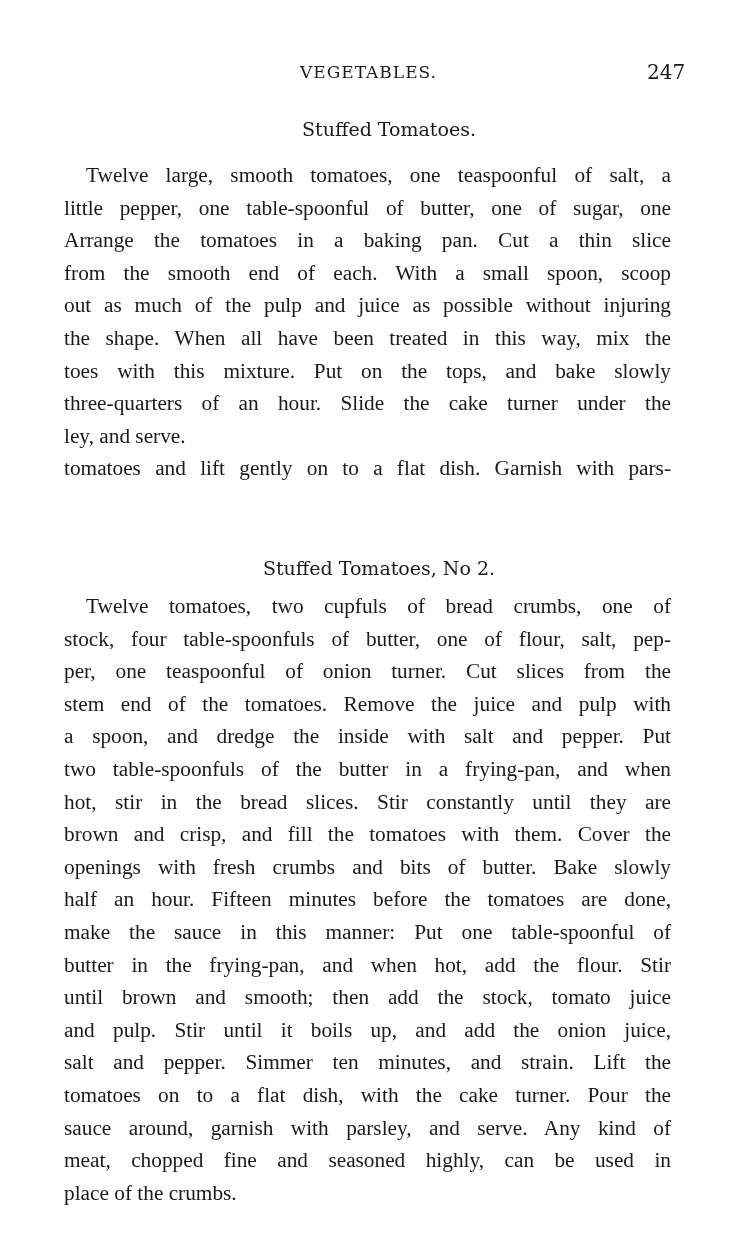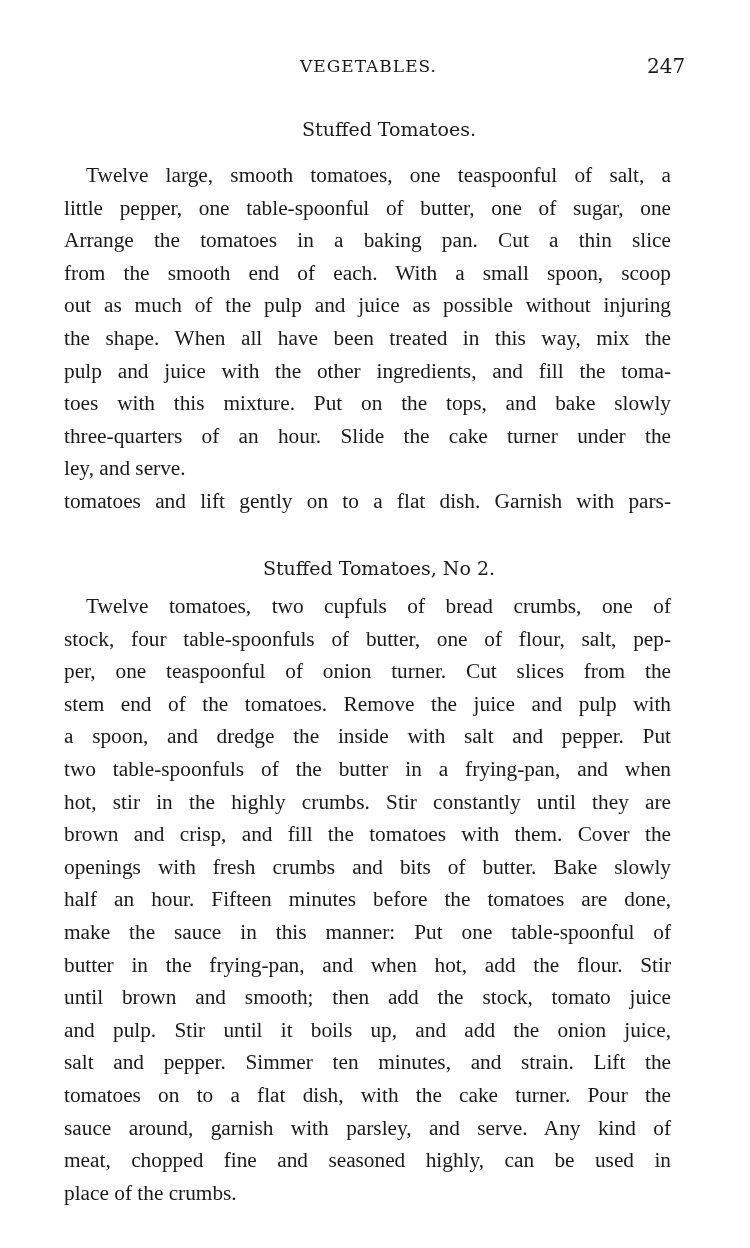--- a/index.html
+++ b/index.html
@@ -1,18 +1,18 @@
 <!DOCTYPE html>
 <html><head>
 <meta charset="utf-8">
 <style>
   html, body { margin: 0; padding: 0; background: #ffffff; }
   body { width: 750px; height: 1248px; position: relative; overflow: hidden; font-family: "Liberation Serif", "DejaVu Serif", serif; color: #1a1a1a; }
   .page { position: absolute; left: 0; top: 0; width: 750px; height: 1248px; }
-  .running-head { position: absolute; top: 56px; left: 0; width: 750px; height: 30px; text-align: center; }
+  .running-head { position: absolute; top: 62px; left: 0; width: 750px; height: 30px; text-align: center; }
   .running-title { position: absolute; left: 300px; top: 0; font-size: 19px; letter-spacing: 1px; font-family: "DejaVu Serif", serif; font-size: 17px; }
   .page-number { position: absolute; left: 647px; top: -2px; font-size: 22px; font-family: "DejaVu Serif", serif; font-size: 20px; }
   .heading { position: absolute; left: 0; width: 750px; text-align: center; font-family: "DejaVu Serif", serif; font-size: 19px; }
   .h1 { top: 118px; left: 14px; }
   .h2 { top: 557px; left: 4px; }
   .para { position: absolute; left: 64px; width: 607px; font-size: 21.3px; line-height: 32.6px; }
   .para .line { display: block; white-space: nowrap; text-align: justify; text-align-last: justify; height: 32.6px; }
   .para .line.last { text-align-last: left; }
   .para .line.indent { padding-left: 22px; }
   .p1 { top: 159px; }
@@ -28,36 +28,35 @@
   </div>
 
   <div class="heading h1">Stuffed Tomatoes.</div>
   <div class="para p1">
       <span class="line indent">Twelve large, smooth tomatoes, one teaspoonful of salt, a</span>
       <span class="line">little pepper, one table-spoonful of butter, one of sugar, one</span>
       <span class="line">Arrange the tomatoes in a baking pan. Cut a thin slice</span>
       <span class="line">from the smooth end of each. With a small spoon, scoop</span>
       <span class="line">out as much of the pulp and juice as possible without injuring</span>
       <span class="line">the shape. When all have been treated in this way, mix the</span>
-      <span class="line">pulp and juice with the other ingredients, and fill the toma-</span>
       <span class="line">toes with this mixture. Put on the tops, and bake slowly</span>
       <span class="line">three-quarters of an hour. Slide the cake turner under the</span>
       <span class="line last">ley, and serve.</span>
       <span class="line">tomatoes and lift gently on to a flat dish. Garnish with pars-</span>
     </div>
 
   <div class="heading h2">Stuffed Tomatoes, No 2.</div>
   <div class="para p2">
       <span class="line indent">Twelve tomatoes, two cupfuls of bread crumbs, one of</span>
       <span class="line">stock, four table-spoonfuls of butter, one of flour, salt, pep-</span>
       <span class="line">per, one teaspoonful of onion turner. Cut slices from the</span>
       <span class="line">stem end of the tomatoes. Remove the juice and pulp with</span>
       <span class="line">a spoon, and dredge the inside with salt and pepper. Put</span>
       <span class="line">two table-spoonfuls of the butter in a frying-pan, and when</span>
-      <span class="line">hot, stir in the highly crumbs. Stir constantly until they are</span>
+      <span class="line">hot, stir in the bread slices. Stir constantly until they are</span>
       <span class="line">brown and crisp, and fill the tomatoes with them. Cover the</span>
       <span class="line">openings with fresh crumbs and bits of butter. Bake slowly</span>
       <span class="line">half an hour. Fifteen minutes before the tomatoes are done,</span>
       <span class="line">make the sauce in this manner: Put one table-spoonful of</span>
       <span class="line">butter in the frying-pan, and when hot, add the flour. Stir</span>
       <span class="line">until brown and smooth; then add the stock, tomato juice</span>
       <span class="line">and pulp. Stir until it boils up, and add the onion juice,</span>
       <span class="line">salt and pepper. Simmer ten minutes, and strain. Lift the</span>
       <span class="line">tomatoes on to a flat dish, with the cake turner. Pour the</span>
       <span class="line">sauce around, garnish with parsley, and serve. Any kind of</span>

